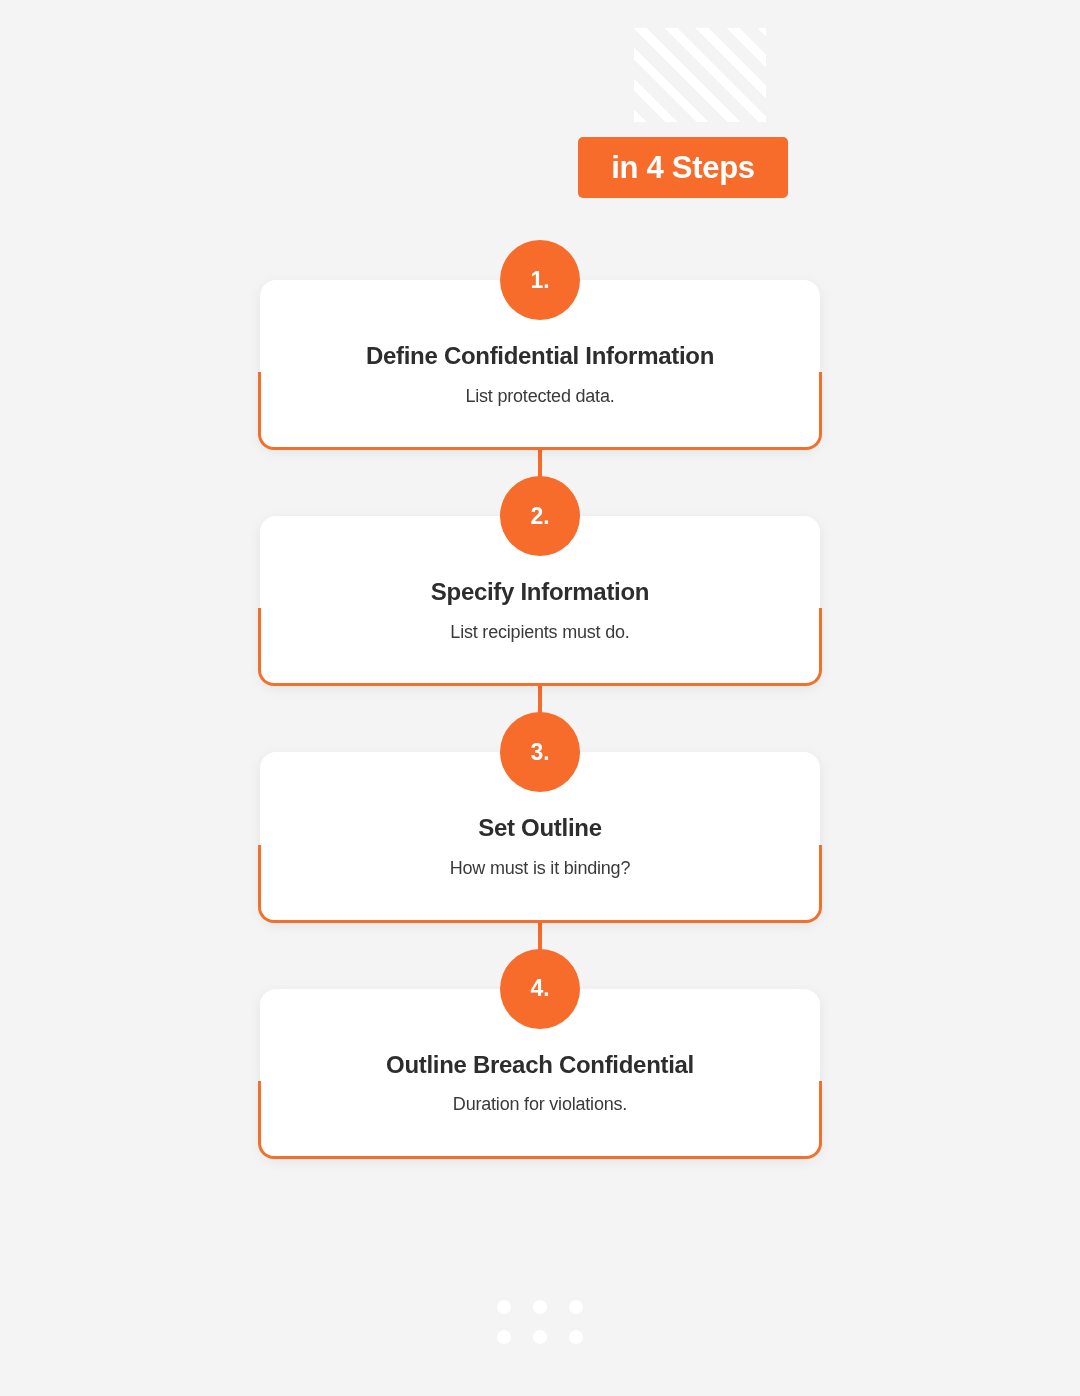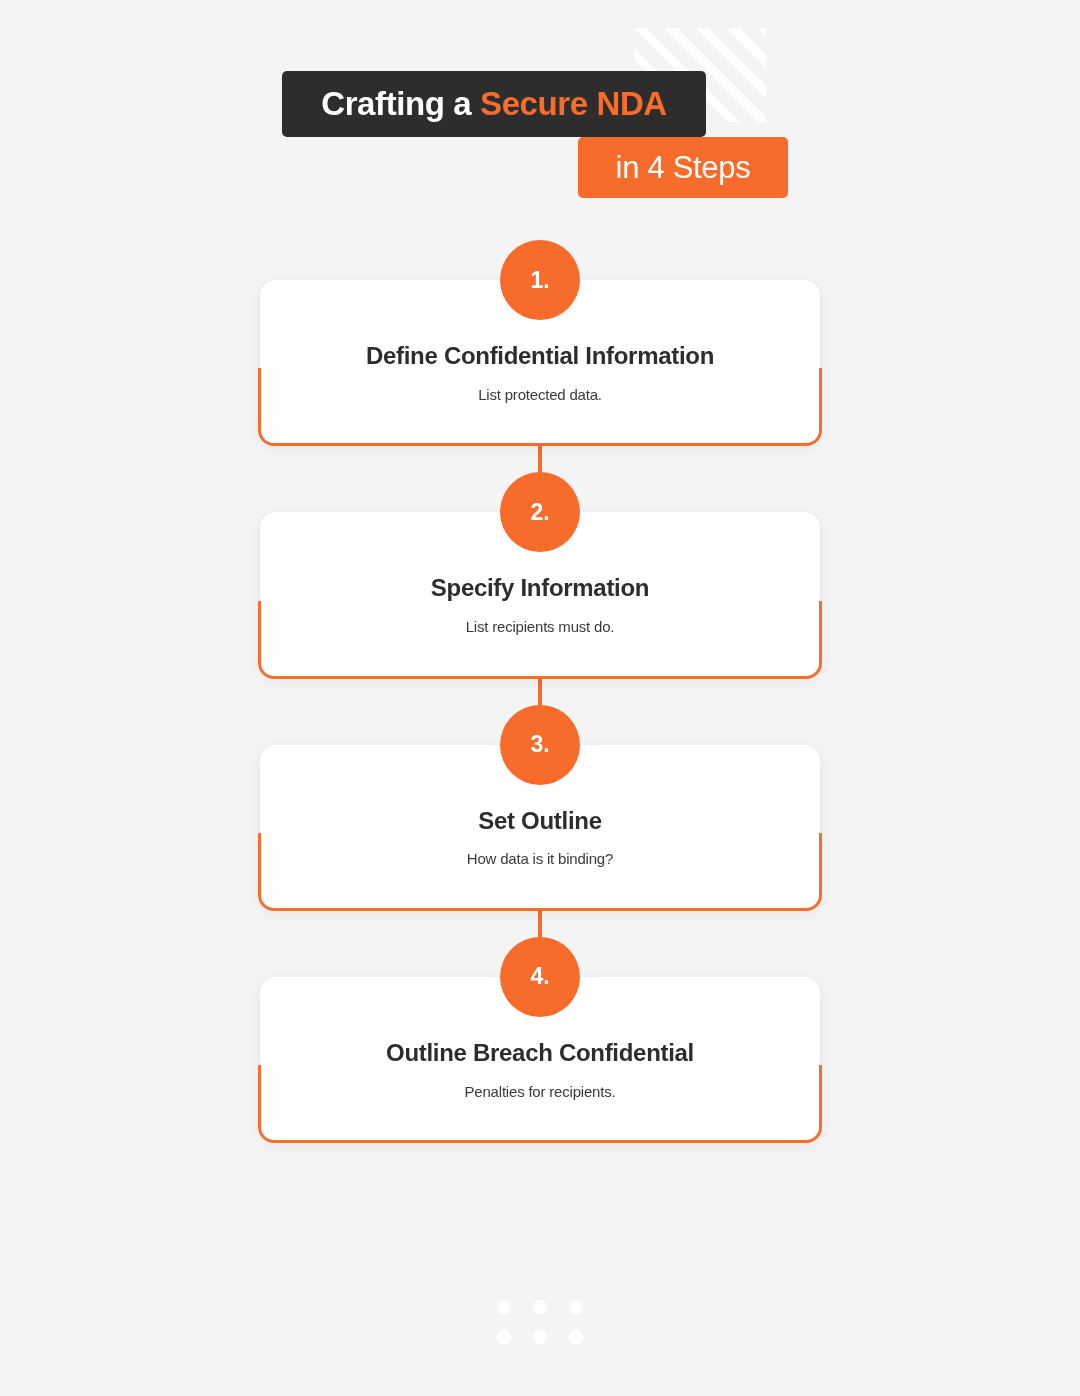--- a/index.html
+++ b/index.html
@@ -65,21 +65,21 @@
     height: 61px;
     background: #f76b2b;
     border-radius: 5px;
     display: flex;
     align-items: center;
     justify-content: center;
     z-index: 2;
   }
   #title-bar-orange .tline {
     font-size: 31px;
-    font-weight: normal;
+    font-weight: bold;
     color: #ffffff;
     letter-spacing: -0.3px;
     white-space: nowrap;
   }
 
   
   #flow {
     position: absolute;
     left: 0;
     top: 280px;
@@ -149,21 +149,21 @@
 
   .card-title {
     font-size: 24px;
     font-weight: bold;
     color: #2d2d2d;
     letter-spacing: -0.3px;
     margin: 0 0 14px 0;
     line-height: 1.2;
   }
   .card-desc {
-    font-size: 15px;
+    font-size: 18px;
     font-weight: normal;
     color: #3a3a3a;
     letter-spacing: -0.2px;
     margin: 0;
     line-height: 1.3;
   }
 
   
   #dot-grid {
     position: absolute;
@@ -181,23 +181,20 @@
     border-radius: 50%;
     background: #ffffff;
   }
 </style>
 </head>
 <body>
 
 <div id="stripes"></div>
 
 <div id="header">
-  <div id="title-bar-dark">
-    <div class="tline"><span>Crafting a </span><span class="accent">Secure NDA</span></div>
-  </div>
   <div id="title-bar-orange">
     <div class="tline">in 4 Steps</div>
   </div>
 </div>
 
 <div id="flow">
 
   <div class="step">
     <div class="step-badge">1.</div>
     <div class="card">
@@ -215,31 +212,31 @@
       <div class="card-desc">List recipients must do.</div>
       <div class="card-bracket"></div>
     </div>
     <div class="step-connector" style="top:100%;height:68px;"></div>
   </div>
 
   <div class="step" style="margin-top:68px;">
     <div class="step-badge">3.</div>
     <div class="card">
       <div class="card-title">Set Outline</div>
-      <div class="card-desc">How data is it binding?</div>
+      <div class="card-desc">How must is it binding?</div>
       <div class="card-bracket"></div>
     </div>
     <div class="step-connector" style="top:100%;height:68px;"></div>
   </div>
 
   <div class="step" style="margin-top:68px;">
     <div class="step-badge">4.</div>
     <div class="card">
       <div class="card-title">Outline Breach Confidential</div>
-      <div class="card-desc">Penalties for recipients.</div>
+      <div class="card-desc">Duration for violations.</div>
       <div class="card-bracket"></div>
     </div>
   </div>
 
 </div>
 
 <div id="dot-grid">
   <div class="dot"></div>
   <div class="dot"></div>
   <div class="dot"></div>

